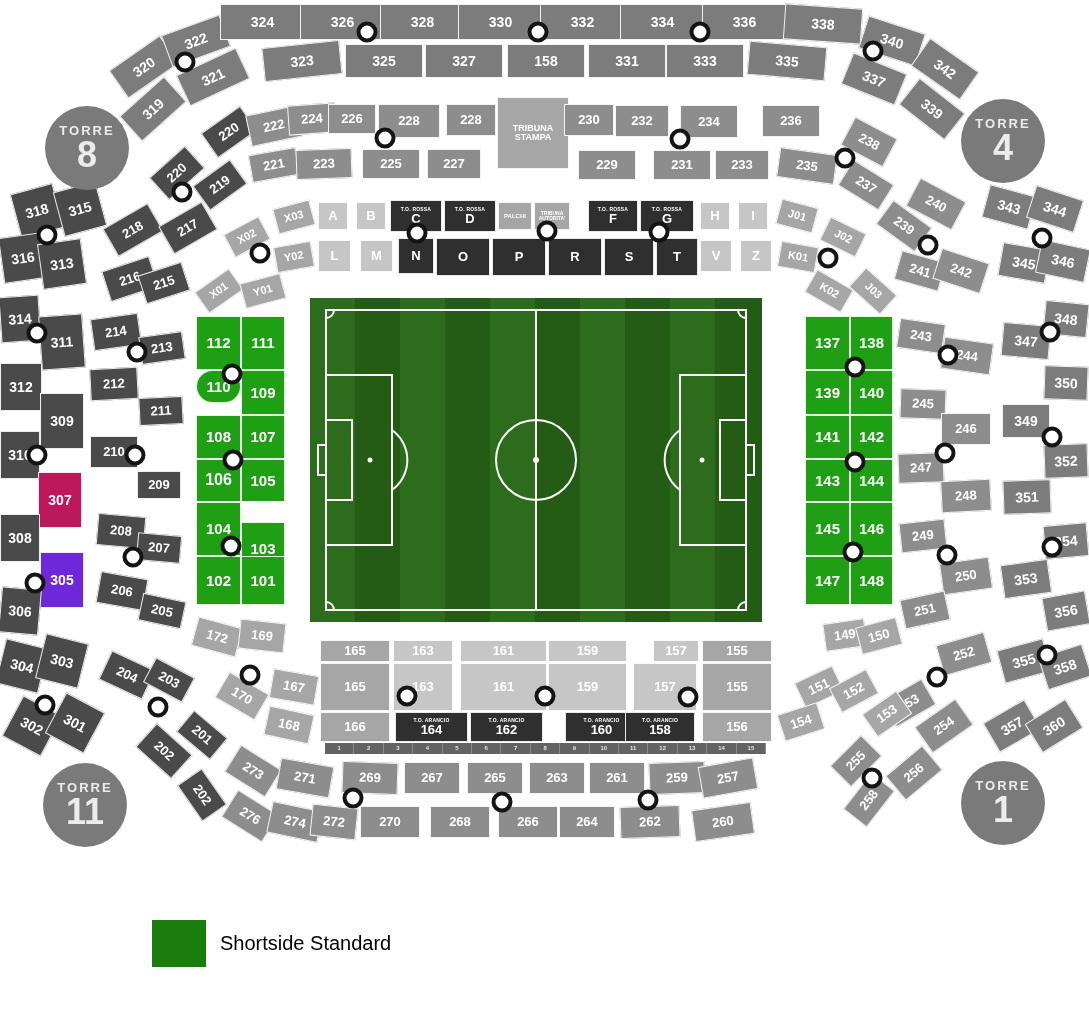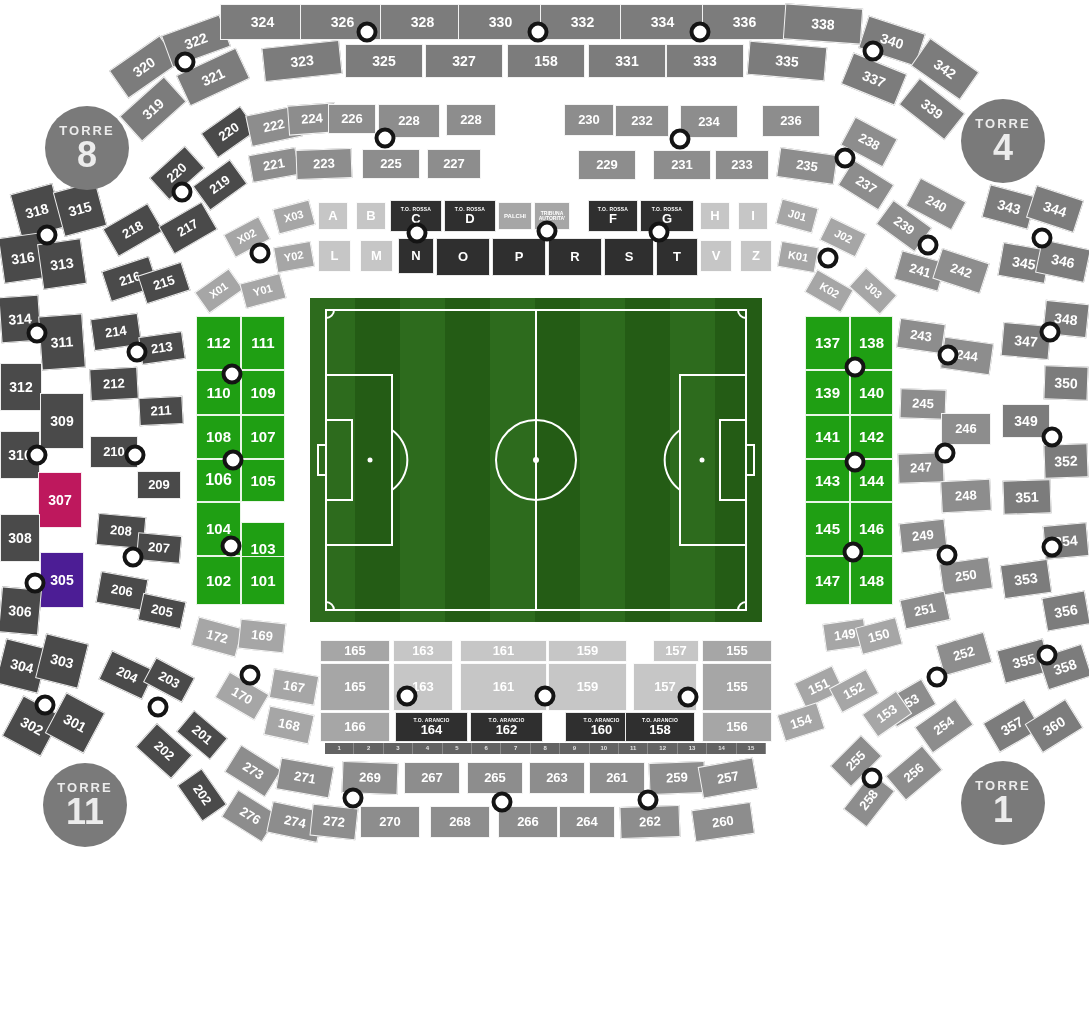--- a/index.html
+++ b/index.html
@@ -75,20 +75,24 @@
       <span>8</span>
       <span>9</span>
       <span>10</span>
       <span>11</span>
       <span>12</span>
       <span>13</span>
       <span>14</span>
       <span>15</span>
     </div>
 
+  <div id="legend">
+    <div class="swatch" style="background: rgb(24, 125, 10);"></div>
+    <div class="ltext">Shortside Standard</div>
+  </div>
 
 <div class="sec" style="left: 113px; top: 50px; width: 62px; height: 34px; background: rgb(124, 124, 124); transform: rotate(-35deg); font-size: 14px;">
       <div class="lab">320</div>
     </div>
     <div class="sec" style="left: 165px; top: 24px; width: 62px; height: 34px; background: rgb(124, 124, 124); transform: rotate(-20deg); font-size: 14px;">
       <div class="lab">322</div>
     </div>
     <div class="sec" style="left: 220px; top: 4px; width: 85px; height: 36px; background: rgb(124, 124, 124); font-size: 14px;">
       <div class="lab">324</div>
     </div>
@@ -178,21 +182,21 @@
     </div>
     <div class="sec" style="left: 0px; top: 431px; width: 40px; height: 48px; background: rgb(74, 74, 74); font-size: 14px;">
       <div class="lab">310</div>
     </div>
     <div class="sec" style="left: 38px; top: 472px; width: 44px; height: 56px; background: #be185d; font-size: 14px;">
       <div class="lab">307</div>
     </div>
     <div class="sec" style="left: 0px; top: 514px; width: 40px; height: 48px; background: rgb(74, 74, 74); font-size: 14px;">
       <div class="lab">308</div>
     </div>
-    <div class="sec" style="left: 40px; top: 552px; width: 44px; height: 56px; background: #4c1d95; font-size: 14px;">
+    <div class="sec" style="left: 40px; top: 552px; width: 44px; height: 56px; background: #6d28d9; font-size: 14px;">
       <div class="lab">305</div>
     </div>
     <div class="sec" style="left: 0px; top: 588px; width: 40px; height: 46px; background: rgb(74, 74, 74); transform: rotate(5deg); font-size: 14px;">
       <div class="lab">306</div>
     </div>
     <div class="sec" style="left: 0px; top: 643px; width: 44px; height: 46px; background: rgb(74, 74, 74); transform: rotate(14deg); font-size: 14px;">
       <div class="lab">304</div>
     </div>
     <div class="sec" style="left: 40px; top: 638px; width: 44px; height: 46px; background: rgb(74, 74, 74); transform: rotate(14deg); font-size: 14px;">
       <div class="lab">303</div>
@@ -288,20 +292,23 @@
       <div class="lab">221</div>
     </div>
     <div class="sec" style="left: 296px; top: 149px; width: 56px; height: 30px; background: rgb(141, 141, 141); transform: rotate(-2deg);">
       <div class="lab">223</div>
     </div>
     <div class="sec" style="left: 362px; top: 149px; width: 58px; height: 30px; background: rgb(141, 141, 141);">
       <div class="lab">225</div>
     </div>
     <div class="sec" style="left: 427px; top: 149px; width: 54px; height: 30px; background: rgb(141, 141, 141);">
       <div class="lab">227</div>
+    </div>
+    <div class="sec" style="left: 497px; top: 97px; width: 72px; height: 72px; background: rgb(166, 166, 166); font-size: 9px;">
+      <div class="lab">TRIBUNA STAMPA</div>
     </div>
     <div class="sec" style="left: 564px; top: 104px; width: 50px; height: 32px; background: rgb(141, 141, 141);">
       <div class="lab">230</div>
     </div>
     <div class="sec" style="left: 615px; top: 105px; width: 54px; height: 32px; background: rgb(141, 141, 141);">
       <div class="lab">232</div>
     </div>
     <div class="sec" style="left: 680px; top: 105px; width: 58px; height: 33px; background: rgb(141, 141, 141);">
       <div class="lab">234</div>
     </div>
@@ -419,21 +426,21 @@
     </div>
     <div class="sec" style="left: 852px; top: 278px; width: 42px; height: 26px; background: rgb(166, 166, 166); transform: rotate(42deg); font-size: 11px;">
       <div class="lab">J03</div>
     </div>
     <div class="sec" style="left: 196px; top: 316px; width: 45px; height: 54px; background: rgb(31, 159, 19); font-size: 15px;">
       <div class="lab">112</div>
     </div>
     <div class="sec" style="left: 241px; top: 316px; width: 44px; height: 54px; background: rgb(31, 159, 19); font-size: 15px;">
       <div class="lab">111</div>
     </div>
-    <div class="sec" style="left: 196px; top: 370px; width: 45px; height: 45px; background: rgb(31, 159, 19); font-size: 15px;">
+    <div class="sec" style="left: 196px; top: 370px; width: 45px; height: 33px; background: rgb(31, 159, 19); font-size: 15px; border-radius: 17px;">
       <div class="lab">110</div>
     </div>
     <div class="sec" style="left: 241px; top: 370px; width: 44px; height: 45px; background: rgb(31, 159, 19); font-size: 15px;">
       <div class="lab">109</div>
     </div>
     <div class="sec" style="left: 196px; top: 415px; width: 45px; height: 44px; background: rgb(31, 159, 19); font-size: 15px;">
       <div class="lab">108</div>
     </div>
     <div class="sec" style="left: 241px; top: 415px; width: 44px; height: 44px; background: rgb(31, 159, 19); font-size: 15px;">
       <div class="lab">107</div>

